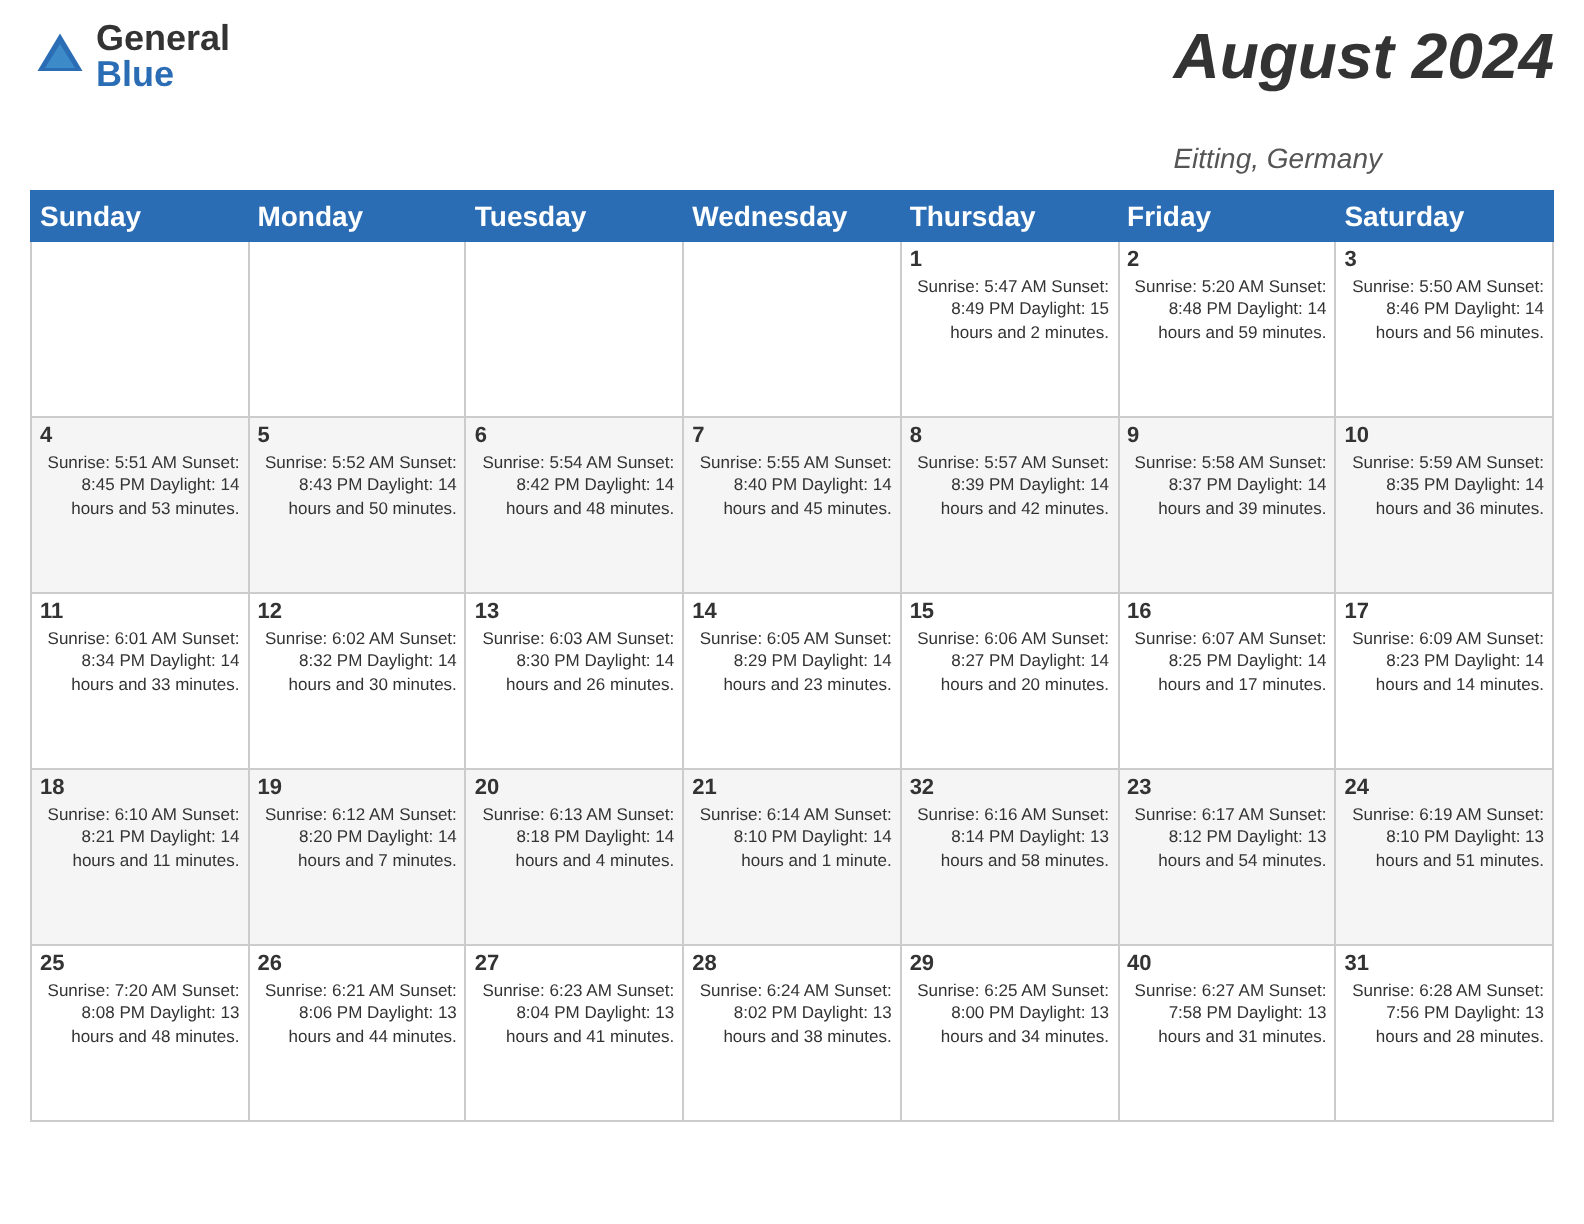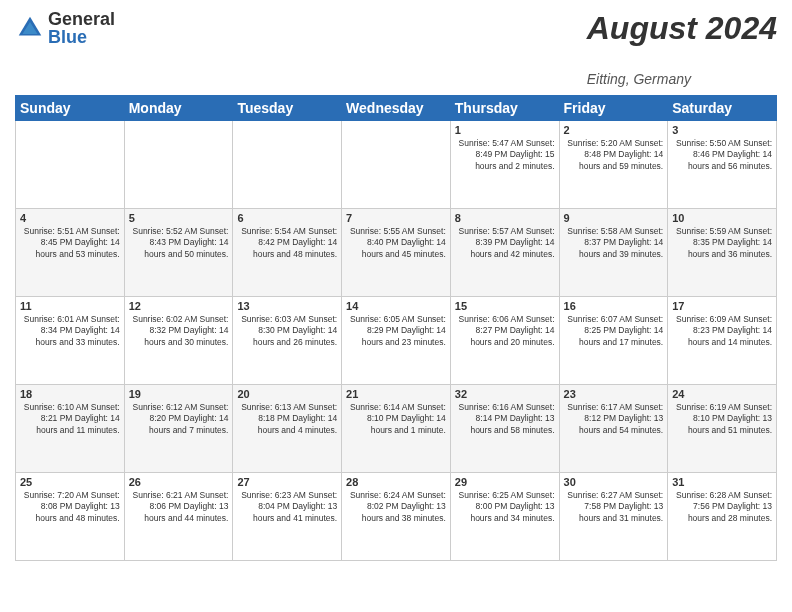--- a/index.html
+++ b/index.html
@@ -344,21 +344,21 @@
 and 38 minutes.</div>
           </td>
           <td>
             <span class="day-num">29</span>
             <div class="cell-content">Sunrise: 6:25 AM
 Sunset: 8:00 PM
 Daylight: 13 hours
 and 34 minutes.</div>
           </td>
           <td>
-            <span class="day-num">30</span>
+            <span class="day-num">40</span>
             <div class="cell-content">Sunrise: 6:27 AM
 Sunset: 7:58 PM
 Daylight: 13 hours
 and 31 minutes.</div>
           </td>
           <td>
             <span class="day-num">31</span>
             <div class="cell-content">Sunrise: 6:28 AM
 Sunset: 7:56 PM
 Daylight: 13 hours

